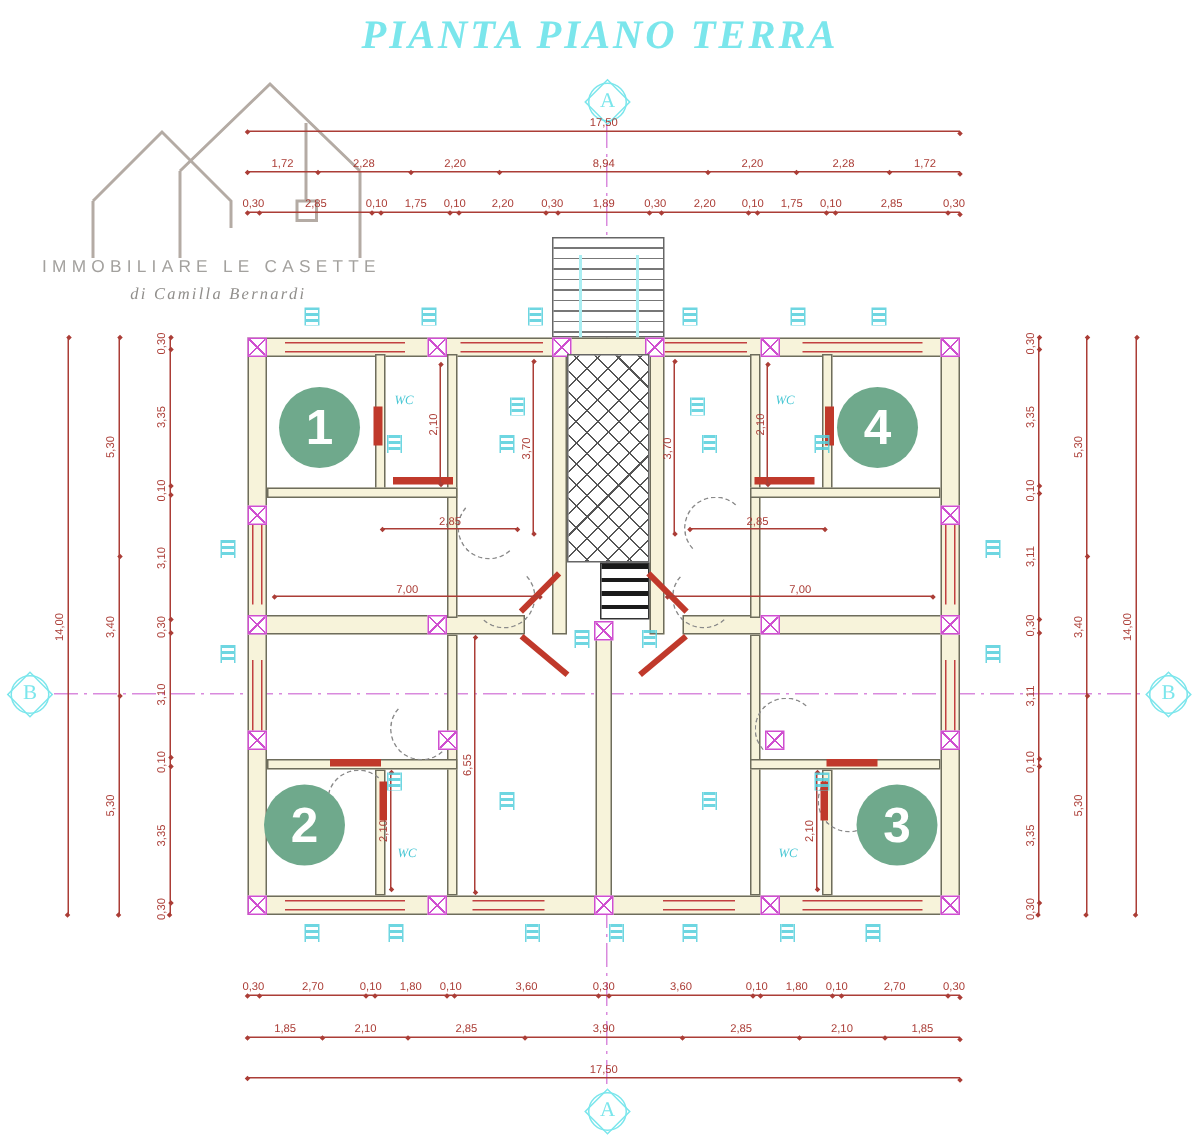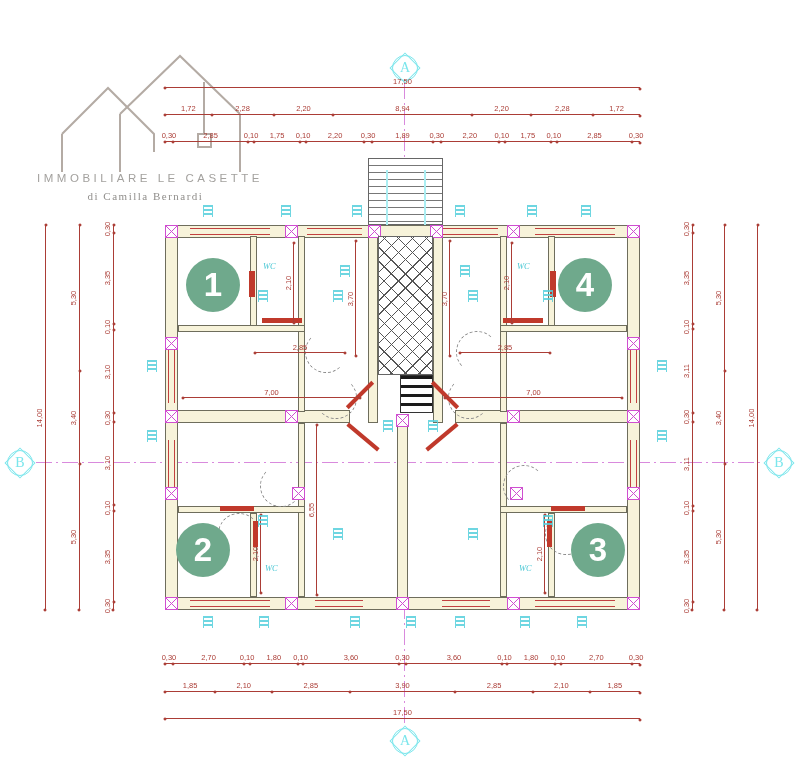--- a/index.html
+++ b/index.html
@@ -18,24 +18,24 @@
           font-family:"Liberation Sans",sans-serif;}
   
   .title{position:absolute;top:8px;left:0;width:100%;text-align:center;
          font-family:"Liberation Serif",serif;font-style:italic;font-weight:bold;
          font-size:27px;letter-spacing:2px;color:var(--cyan);}
   
   .logo{position:absolute;left:28px;top:42px;width:235px;height:168px;}
   .logo svg{position:absolute;left:0;top:0;}
   .cb{position:absolute;left:56px;top:34px;font-family:"Liberation Serif",serif;
       font-size:86px;line-height:1;color:#dcd8d3;letter-spacing:-14px;}
-  .company{position:absolute;top:130px;left:0;width:100%;text-align:right;
+  .company{position:absolute;top:130px;left:0;width:100%;text-align:left;
            font-size:11.5px;letter-spacing:3.5px;color:#a3a19e;}
   .tagline{position:absolute;top:148px;left:0;width:100%;text-align:center;
-           font-family:"Liberation Serif",serif;font-size:11px;
+           font-family:"Liberation Serif",serif;font-style:italic;font-size:11px;
            letter-spacing:1.5px;color:#908e8b;}
   
   .marker{position:absolute;width:30px;height:30px;}
   .marker .dia{position:absolute;inset:4px;border:1px solid var(--cyan);transform:rotate(45deg);}
   .marker .cir{position:absolute;inset:2px;border:1.4px solid var(--cyan);border-radius:50%;
                display:flex;align-items:center;justify-content:center;
                color:var(--cyan);font-size:14px;font-family:"Liberation Serif",serif;}
   
   .cl{position:absolute;}
   .cl-v{width:1px;background:repeating-linear-gradient(to bottom,var(--mag-light) 0 16px,transparent 16px 20px,var(--mag-light) 20px 22px,transparent 22px 26px);}
@@ -93,20 +93,21 @@
         background:repeating-linear-gradient(to bottom,var(--cyan-dark) 0 2px,transparent 2px 4px);}
   .arc{position:absolute;width:42px;height:42px;border:1.2px dashed #8a8a8a;border-radius:50%;
        border-color:transparent transparent #8a8a8a #8a8a8a;box-sizing:border-box;}
   .rbar{position:absolute;background:#c0392b;}
 </style>
 </head>
 <body>
 
 <div class="canvas">
 
+  <div class="title">PIANTA PIANO TERRA</div>
 
   <div class="logo">
     <svg width="235" height="130" viewBox="0 0 235 130">
       <g fill="none" stroke="#b4aba4" stroke-width="2">
         <path d="M34,92 L34,155 M34,92 L80,46 L126,92 L126,110"></path>
         <path d="M92,72 L92,150 M92,72 L152,14 L212,72 M212,72 L212,140 M176,40 L176,92"></path>
         <rect x="170" y="92" width="13" height="13"></rect>
       </g>
     </svg>
     <div class="company">IMMOBILIARE LE CASETTE</div>

